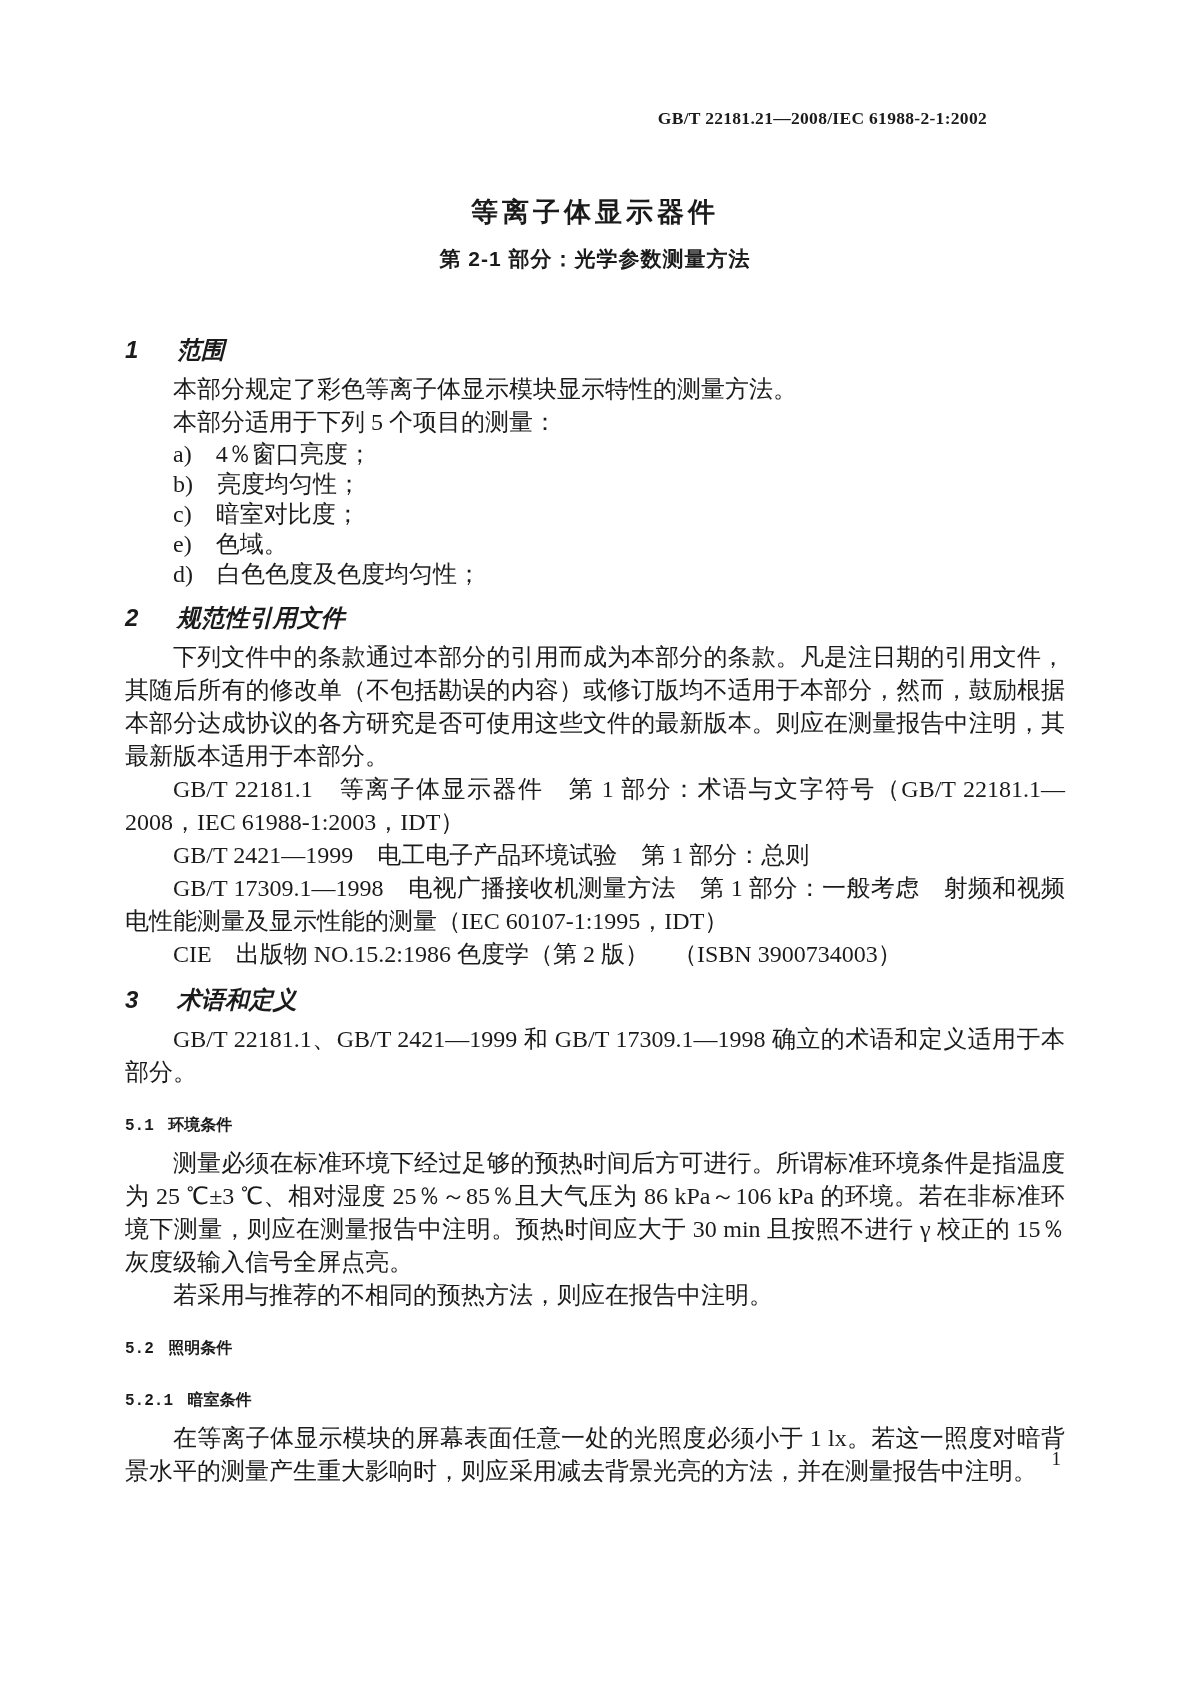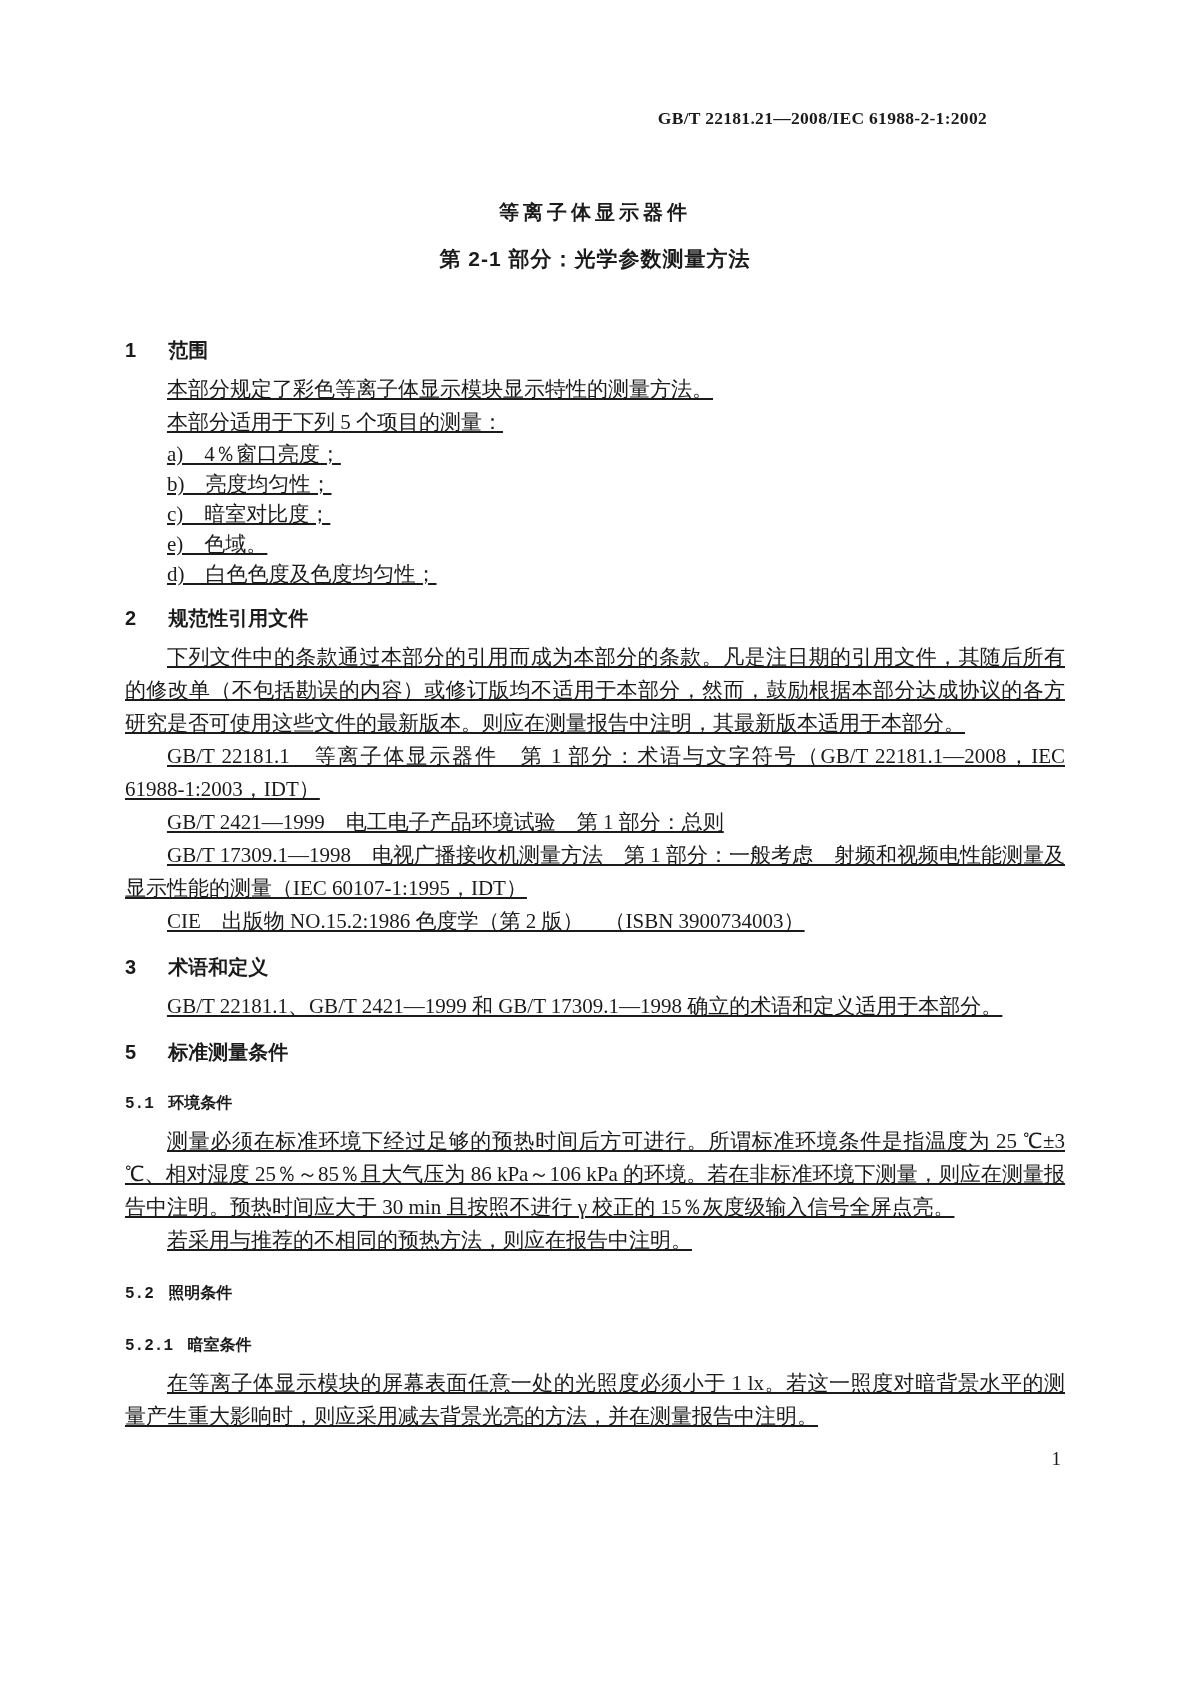--- a/index.html
+++ b/index.html
@@ -23,54 +23,54 @@
     font-family: "Liberation Serif", serif;
     letter-spacing: 0.3px;
   }
   .doc-title {
     margin-top: 62px;
     text-align: center;
     font-family: "Liberation Sans", sans-serif;
     font-weight: bold;
   }
   .doc-title .t1 {
-    font-size: 20px;
+    font-size: 27px;
     line-height: 42px;
     letter-spacing: 4px;
   }
   .doc-title .t2 {
     font-size: 21px;
     line-height: 40px;
     margin-top: 6px;
     letter-spacing: 1px;
   }
   .body-text { margin-top: 0; }
   h2.sec {
     font-family: "Liberation Sans", sans-serif;
-    font-size: 20px;
+    font-size: 24px;
     font-weight: bold;
     line-height: 30px;
     margin: 14px 0 8px 0;
+    font-style: italic;
   }
   h2.sec.first { margin-top: 56px; }
   h3.subsec, h4.subsubsec {
     font-family: Liberation Mono, monospace;
     font-size: 16px;
     font-weight: bold;
     line-height: 30px;
     margin: 22px 0 6px 0;
   }
   .sec-num { margin-right: 1.6em; }
   .subsec .sec-num, .subsubsec .sec-num { margin-right: 0.9em; }
   p.para {
-    font-size: 21px;
+    font-size: 24px;
     line-height: 33px;
     text-indent: 2em;
     text-align: justify;
-    text-decoration: underline;
   }
   .list p.para { line-height: 30px; text-align: left; }
   .page-number {
     position: absolute;
     top: 1448px;
     right: 130px;
     font-size: 19px;
     font-family: "Liberation Serif", serif;
   }
 </style>
@@ -116,23 +116,20 @@
 
     <section>
       <h2 class="sec">
         <span class="sec-num">3</span><span>术语和定义</span>
       </h2>
       <p class="para">GB/T 22181.1、GB/T 2421—1999 和 GB/T 17309.1—1998 确立的术语和定义适用于本部分。</p>
     </section>
 
 
     <section>
-      <h2 class="sec">
-        <span class="sec-num">5</span><span>标准测量条件</span>
-      </h2>
 
       <h3 class="subsec">
         <span class="sec-num">5.1</span><span>环境条件</span>
       </h3>
       <p class="para">测量必须在标准环境下经过足够的预热时间后方可进行。所谓标准环境条件是指温度为 25 ℃±3 ℃、相对湿度 25％～85％且大气压为 86 kPa～106 kPa 的环境。若在非标准环境下测量，则应在测量报告中注明。预热时间应大于 30 min 且按照不进行 γ 校正的 15％灰度级输入信号全屏点亮。</p>
       <p class="para">若采用与推荐的不相同的预热方法，则应在报告中注明。</p>
 
       <h3 class="subsec">
         <span class="sec-num">5.2</span><span>照明条件</span>
       </h3>

